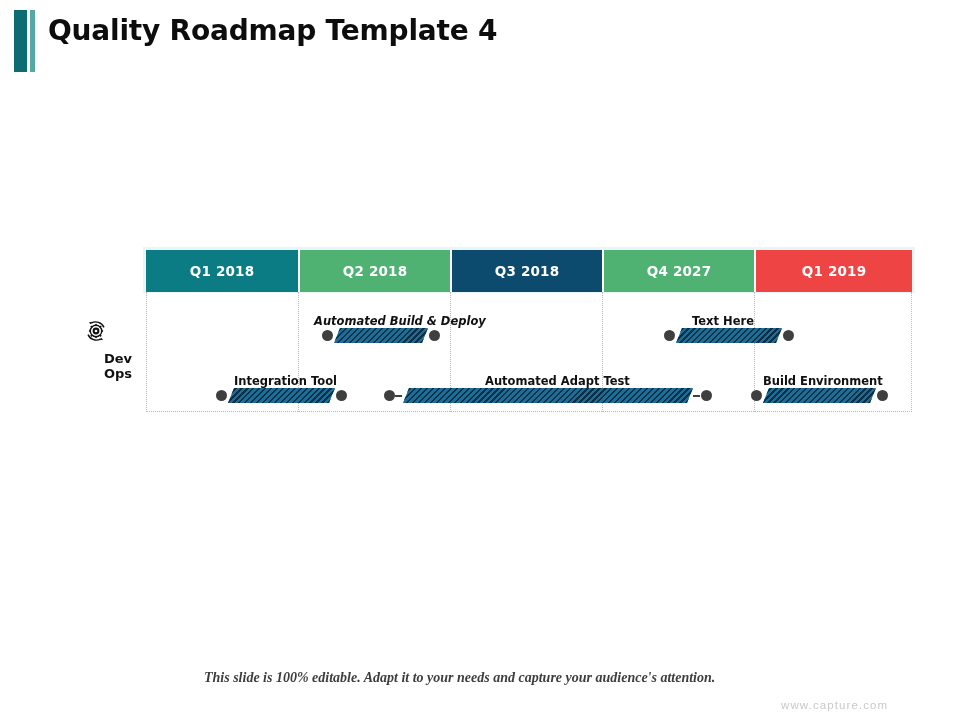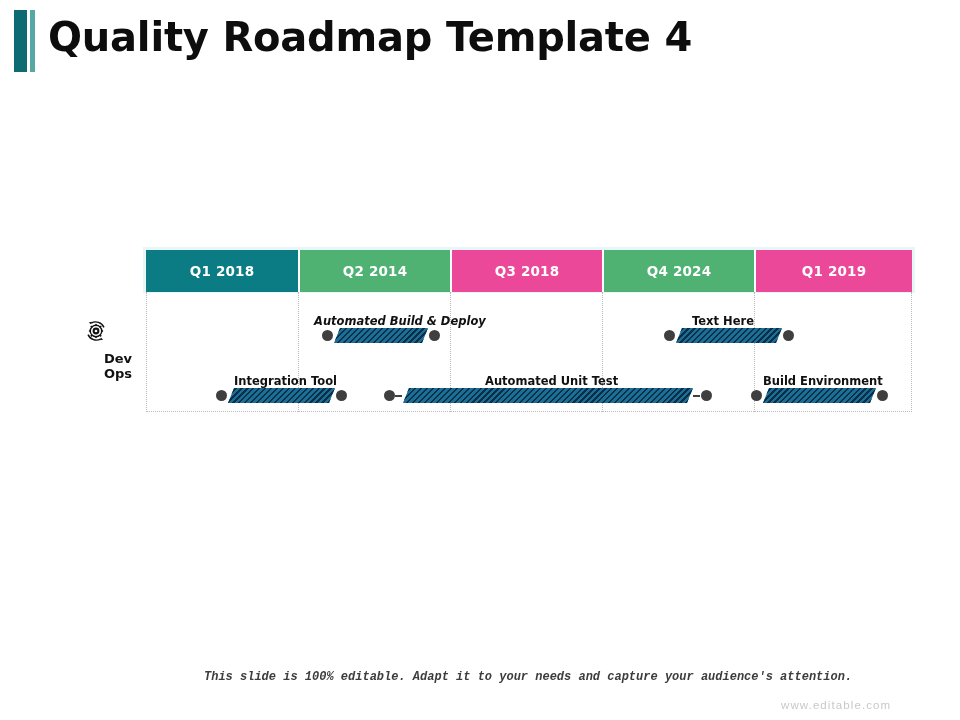--- a/index.html
+++ b/index.html
@@ -18,21 +18,21 @@
   .accent-bar-dark{
     position:absolute;left:14px;top:10px;width:13px;height:62px;
     background:#0d6b72;
   }
   .accent-bar-light{
     position:absolute;left:30px;top:10px;width:5px;height:62px;
     background:#57a8a4;
   }
   #page-title{
     position:absolute;left:48px;top:14px;
-    font-size:40px;font-weight:bold;color:#0d0d0d;
+    font-size:28px;font-weight:bold;color:#0d0d0d;
     letter-spacing:-0.2px;
     font-family:"DejaVu Sans", sans-serif;
     white-space:nowrap;
   }
 
   
   #category-block{
     position:absolute;left:60px;top:318px;width:72px;
     text-align:center;
   }
@@ -98,23 +98,23 @@
     border-radius:50%;background:#3f3f3f;
   }
   .connector{
     position:absolute;top:25px;height:2px;width:7px;
     background:#3f3f3f;
   }
 
   
   #footer-note{
     position:absolute;left:204px;top:670px;
-    font-size:12px;font-style:italic;font-weight:bold;
+    font-size:14px;font-style:italic;font-weight:bold;
     color:#3d3d3d;
-    font-family:Liberation Mono, monospace;
+    font-family:Liberation Serif, serif;
     text-align:center;
   }
   #footer-url{
     position:absolute;left:781px;top:699px;
     font-size:11.5px;color:#c9c9c9;
     letter-spacing:1.1px;
     font-family:"Liberation Sans", sans-serif;
   }
 </style>
 </head>
@@ -152,29 +152,29 @@
   </span>
   <span id="category-label">Dev Ops</span>
 </div>
 
 <div id="roadmap">
   <div id="header-row">
       <div class="quarter-cell" style="width: 152px; background: rgb(11, 124, 131);">
         <span>Q1 2018</span>
       </div>
       <div class="quarter-cell" style="width: 152px; background: rgb(79, 178, 114);">
-        <span>Q2 2014</span>
-      </div>
-      <div class="quarter-cell" style="width: 152px; background: #ec4899; text-align: center;">
+        <span>Q2 2018</span>
+      </div>
+      <div class="quarter-cell" style="width: 152px; background: #0c4a6e; text-align: center;">
         <span>Q3 2018</span>
       </div>
       <div class="quarter-cell" style="width: 152px; background: rgb(79, 178, 114);">
-        <span>Q4 2024</span>
-      </div>
-      <div class="quarter-cell" style="width: 158px; background: #ec4899;">
+        <span>Q4 2027</span>
+      </div>
+      <div class="quarter-cell" style="width: 158px; background: #ef4444;">
         <span>Q1 2019</span>
       </div>
     </div>
   <div id="grid-body">
       <div class="vgrid" style="left: 0px;"></div>
       <div class="vgrid" style="left: 152px;"></div>
       <div class="vgrid" style="left: 304px;"></div>
       <div class="vgrid" style="left: 456px;"></div>
       <div class="vgrid" style="left: 608px;"></div>
       <div class="vgrid" style="left: 765px;"></div>
@@ -190,30 +190,30 @@
         <div class="dot" style="left: -12px;"></div>
         <div class="dot" style="left: 108px;"></div>
       </div>
       <div class="task" style="left: 530px; top: 18px; width: 106px;">
         <div class="task-label" style="left: 16px;">Text Here</div>
         <div class="bar" style="left: 0px; width: 106px;"></div>
         <div class="dot" style="left: -12px;"></div>
         <div class="dot" style="left: 107px;"></div>
       </div>
       <div class="task" style="left: 257px; top: 78px; width: 290px;">
-        <div class="task-label" style="left: 82px;">Automated  Unit  Test</div>
+        <div class="task-label" style="left: 82px;">Automated  Adapt  Test</div>
         <div class="bar" style="left: 0px; width: 290px;"></div>
         <div class="dot" style="left: -19px;"></div>
         <div class="connector" style="left: -8px;"></div>
         <div class="dot" style="left: 298px;"></div>
         <div class="connector" style="left: 290px;"></div>
       </div>
       <div class="task" style="left: 617px; top: 78px; width: 113px;">
         <div class="task-label" style="left: 0px;">Build Environment</div>
         <div class="bar" style="left: 0px; width: 113px;"></div>
         <div class="dot" style="left: -12px;"></div>
         <div class="dot" style="left: 114px;"></div>
       </div>
     </div>
 </div>
 
 <div id="footer-note">This slide is 100% editable. Adapt it to your needs and capture your audience's attention.</div>
-<div id="footer-url">www.editable.com</div>
+<div id="footer-url">www.capture.com</div>
 
 </body></html>

